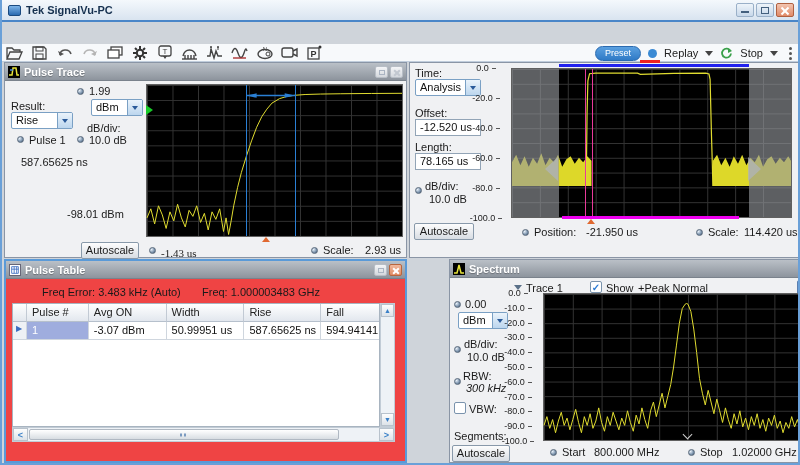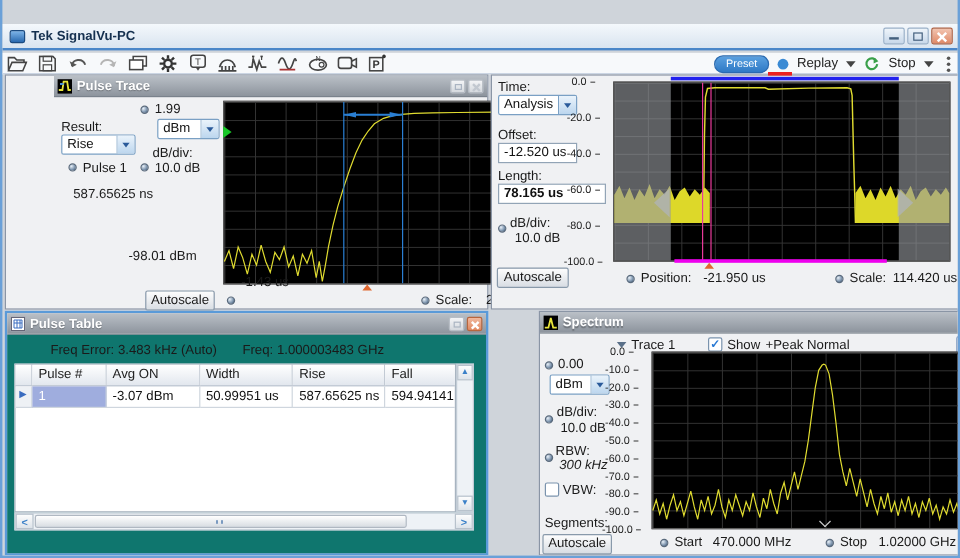--- a/index.html
+++ b/index.html
@@ -6,21 +6,21 @@
   body { font-family:"Liberation Sans", sans-serif; background:#888; }
   .app { position:relative; width:800px; height:465px; background:#cfd4da;
          border-left:2px solid #6aa0d8; border-right:2px solid #6aa0d8; border-bottom:2px solid #6aa0d8;
          overflow:hidden; }
   .abs { position:absolute; }
   .lbl { position:absolute; font-size:11px; color:#1a1a1a; white-space:nowrap;text-align:center; }
 
   
   .titlebar { position:absolute; left:0; top:0; width:100%; height:22px;
     background:linear-gradient(#f4f8fc,#d9e4f0); border-bottom:2px solid #4a86c8;
-    display:flex; align-items:center;margin-top:20px; }
+    display:flex; align-items:center; }
   .app-icon { width:13px; height:11px; margin:0 5px 0 6px; background:linear-gradient(#7db4e8,#2a6ab0); border:1px solid #1a4a80; border-radius:2px; }
   .title-text { font-size:11px; font-weight:bold; color:#15304f; }
   .winbtns { position:absolute; right:4px; top:3px; display:flex; gap:2px; }
   .winbtn { width:18px; height:14px; border:1px solid #9ab0c8; border-radius:2px;
     background:linear-gradient(#eef4fa,#c8d8ea); position:relative; }
   .winbtn.close { background:linear-gradient(#f2c4b0,#e08a68); border-color:#b06040; }
   .winbtn .bar { position:absolute; left:4px; bottom:3px; width:8px; height:2px; background:#44607e; }
   .winbtn .box { position:absolute; left:4px; top:3px; width:8px; height:7px; border:1px solid #44607e; }
   .winbtn .x1,.winbtn .x2 { position:absolute; left:3px; top:6px; width:10px; height:2px; background:#fff; }
   .winbtn .x1 { transform:rotate(45deg);} .winbtn .x2 { transform:rotate(-45deg);}
@@ -241,21 +241,21 @@
       <span class="tb-label">Stop</span>
       <span class="dd-caret"></span>
       <span class="vdots">
           <i></i>
           <i></i>
           <i></i>
         </span>
     </div>
   </div>
 
-  <div class="panel" style="left:2px; top:62px; width:403px; height:196px;padding-left:40px;">
+  <div class="panel" style="left:2px; top:62px; width:403px; height:196px;">
     <div class="phead">
       <span class="picon">
         <svg viewBox="0 0 12 12">
             <path d="M1 9 L4 9 L5 2 L8 2 L9 9 L11 9" stroke="#e8e43a" fill="none" stroke-width="1.5"></path>
             <path d="M2 4h3" stroke="#4a90d8" stroke-width="1.5"></path>
           </svg>
         </span>
       <span class="ptitle">Pulse Trace</span>
       <span class="pbtns">
         <span class="pbtn">
@@ -300,40 +300,40 @@
         <div class="cursorline" style="left: 58%;"></div>
         <svg viewBox="0 0 100 100" preserveAspectRatio="none">
           <line x1="39" y1="7" x2="58" y2="7" stroke="#2a7fd4" stroke-width="1.6" vector-effect="non-scaling-stroke"></line>
           <path d="M39 7 L43 5.5 L43 8.5 Z" fill="#2a7fd4"></path>
             <path d="M58 7 L54 5.5 L54 8.5 Z" fill="#2a7fd4"></path>
         </svg>
         <div class="abs" style="left: -1px; width: 0px; height: 0px; border-top: 5px solid transparent; border-bottom: 5px solid transparent; border-left: 7px solid rgb(24, 200, 40); top: 13%;"></div>
         <div class="trig-tick" style="bottom: -6px; left: 45%;"></div>
       </div>
       <span class="knob" style="left:144px; top:166px;"></span>
-      <span class="lbl" style="left:156px; top:148px;">-1.43 us</span>
+      <span class="lbl" style="left:156px; top:166px;font-family:Liberation Serif, serif;">-1.43 us</span>
       <span class="knob" style="left:306px; top:166px;"></span>
       <span class="lbl" style="left:318px; top:163px;">Scale:</span>
       <span class="lbl" style="left:360px; top:163px;">2.93 us</span>
     </div>
   </div>
 
   <div class="panel" style="left:407px; top:62px; width:391px; height:196px;">
     <div class="pbody">
       <span class="lbl" style="left:5px; top:4px;">Time:</span>
       <div class="dd" style="left:5px; top:16px; width:66px;">
         <span class="val">Analysis</span>
           <span class="arr">
             <i></i>
           </span>
       </div>
       <span class="lbl" style="left:5px; top:44px;">Offset:</span>
       <div class="inbox" style="left:5px; top:56px; width:66px;">-12.520 us</div>
       <span class="lbl" style="left:5px; top:78px;">Length:</span>
-      <div class="inbox" style="left:5px; top:90px; width:90px;font-weight:bold;">78.165 us</div>
+      <div class="inbox" style="left:5px; top:90px; width:66px;">78.165 us</div>
       <span class="knob" style="left:5px; top:124px;"></span>
       <span class="lbl" style="left:15px; top:117px;">dB/div:</span>
       <span class="lbl" style="left:19px; top:130px;">10.0 dB</span>
       <span class="btn" style="left:4px; top:160px; width:60px; height:17px;">Autoscale</span>
 
       <span class="ytick" style="left:58px; top:0px;">0.0</span>
       <span class="ytick" style="left:58px; top:30px;">-20.0</span>
       <span class="ytick" style="left:58px; top:60px;">-40.0</span>
       <span class="ytick" style="left:58px; top:90px;">-60.0</span>
       <span class="ytick" style="left:58px; top:120px;">-80.0</span>
@@ -377,21 +377,21 @@
       <span class="pbtns">
         <span class="pbtn">
             <span class="box"></span>
           </span>
         <span class="pbtn orange">
             <span class="x1"></span>
             <span class="x2"></span>
           </span>
       </span>
     </div>
-    <div class="pbody" style="background:#0f766e;">
+    <div class="pbody" style="background:#ef4444;">
       <span class="lbl" style="left:36px; top:7px;">Freq Error: 3.483 kHz (Auto)</span>
       <span class="lbl" style="left:196px; top:7px;">Freq: 1.000003483 GHz</span>
 
       <div class="ptable" style="left:6px; top:24px; width:368px; height:124px;">
         <div class="trow thead">
           <span class="tcell marker-cell"></span>
           <span class="tcell" style="width:62px;">Pulse #</span>
           <span class="tcell" style="width:78px;">Avg ON</span>
           <span class="tcell" style="width:78px;">Width</span>
           <span class="tcell" style="width:77px;">Rise</span>
@@ -480,20 +480,20 @@
       <span class="ytick" style="left:50px; top:158px;">-100.0</span>
 
       <div class="plot" style="left:93px; top:15px; width:290px; height:148px;">
         <svg viewBox="0 0 100 100" preserveAspectRatio="none">
           <polyline fill="none" stroke="#e0dc30" stroke-width="1" vector-effect="non-scaling-stroke" points="0,90 1,84 2,92 3,86 4,95 5,87 6,81 7,90 8,85 9,93 10,86 11,79 12,88 13,95 14,84 15,90 16,82 17,92 18,87 19,78 20,88 21,94 22,84 23,90 24,81 25,87 26,93 27,85 28,90 29,80 30,88 31,94 32,83 33,89 34,78 35,86 36,92 37,80 38,74 39,84 40,76 41,68 42,78 43,70 44,62 45,50 46,35 47,20 48,10 49,7 49.5,6.5 50,7 51,12 52,24 53,40 54,58 55,68 56,76 57,66 58,74 59,82 60,72 61,80 62,88 63,78 64,86 65,92 66,82 67,89 68,80 69,91 70,85 71,93 72,84 73,90 74,82 75,92 76,86 77,94 78,85 79,90 80,83 81,92 82,87 83,95 84,88 85,92 86,84 87,91 88,86 89,93 90,87 91,94 92,88 93,92 94,85 95,90 96,87 97,93 98,89 99,94 100,90"></polyline>
         </svg>
         <div class="abs" style="bottom: 2px; width: 7px; height: 7px; margin-left: -3px; border-left: 1px solid rgb(207, 207, 207); border-bottom: 1px solid rgb(207, 207, 207); transform: rotate(-45deg); left: 49.5%;"></div>
       </div>
       <span class="knob" style="left:100px; top:171px;"></span>
       <span class="lbl" style="left:112px; top:168px;">Start</span>
-      <span class="lbl" style="left:144px; top:168px;">470.000 MHz</span>
+      <span class="lbl" style="left:144px; top:168px;">800.000 MHz</span>
       <span class="knob" style="left:238px; top:171px;"></span>
       <span class="lbl" style="left:250px; top:168px;">Stop</span>
       <span class="lbl" style="left:282px; top:168px;">1.02000 GHz</span>
     </div>
   </div>
 
 </div>
 
 </body></html>

